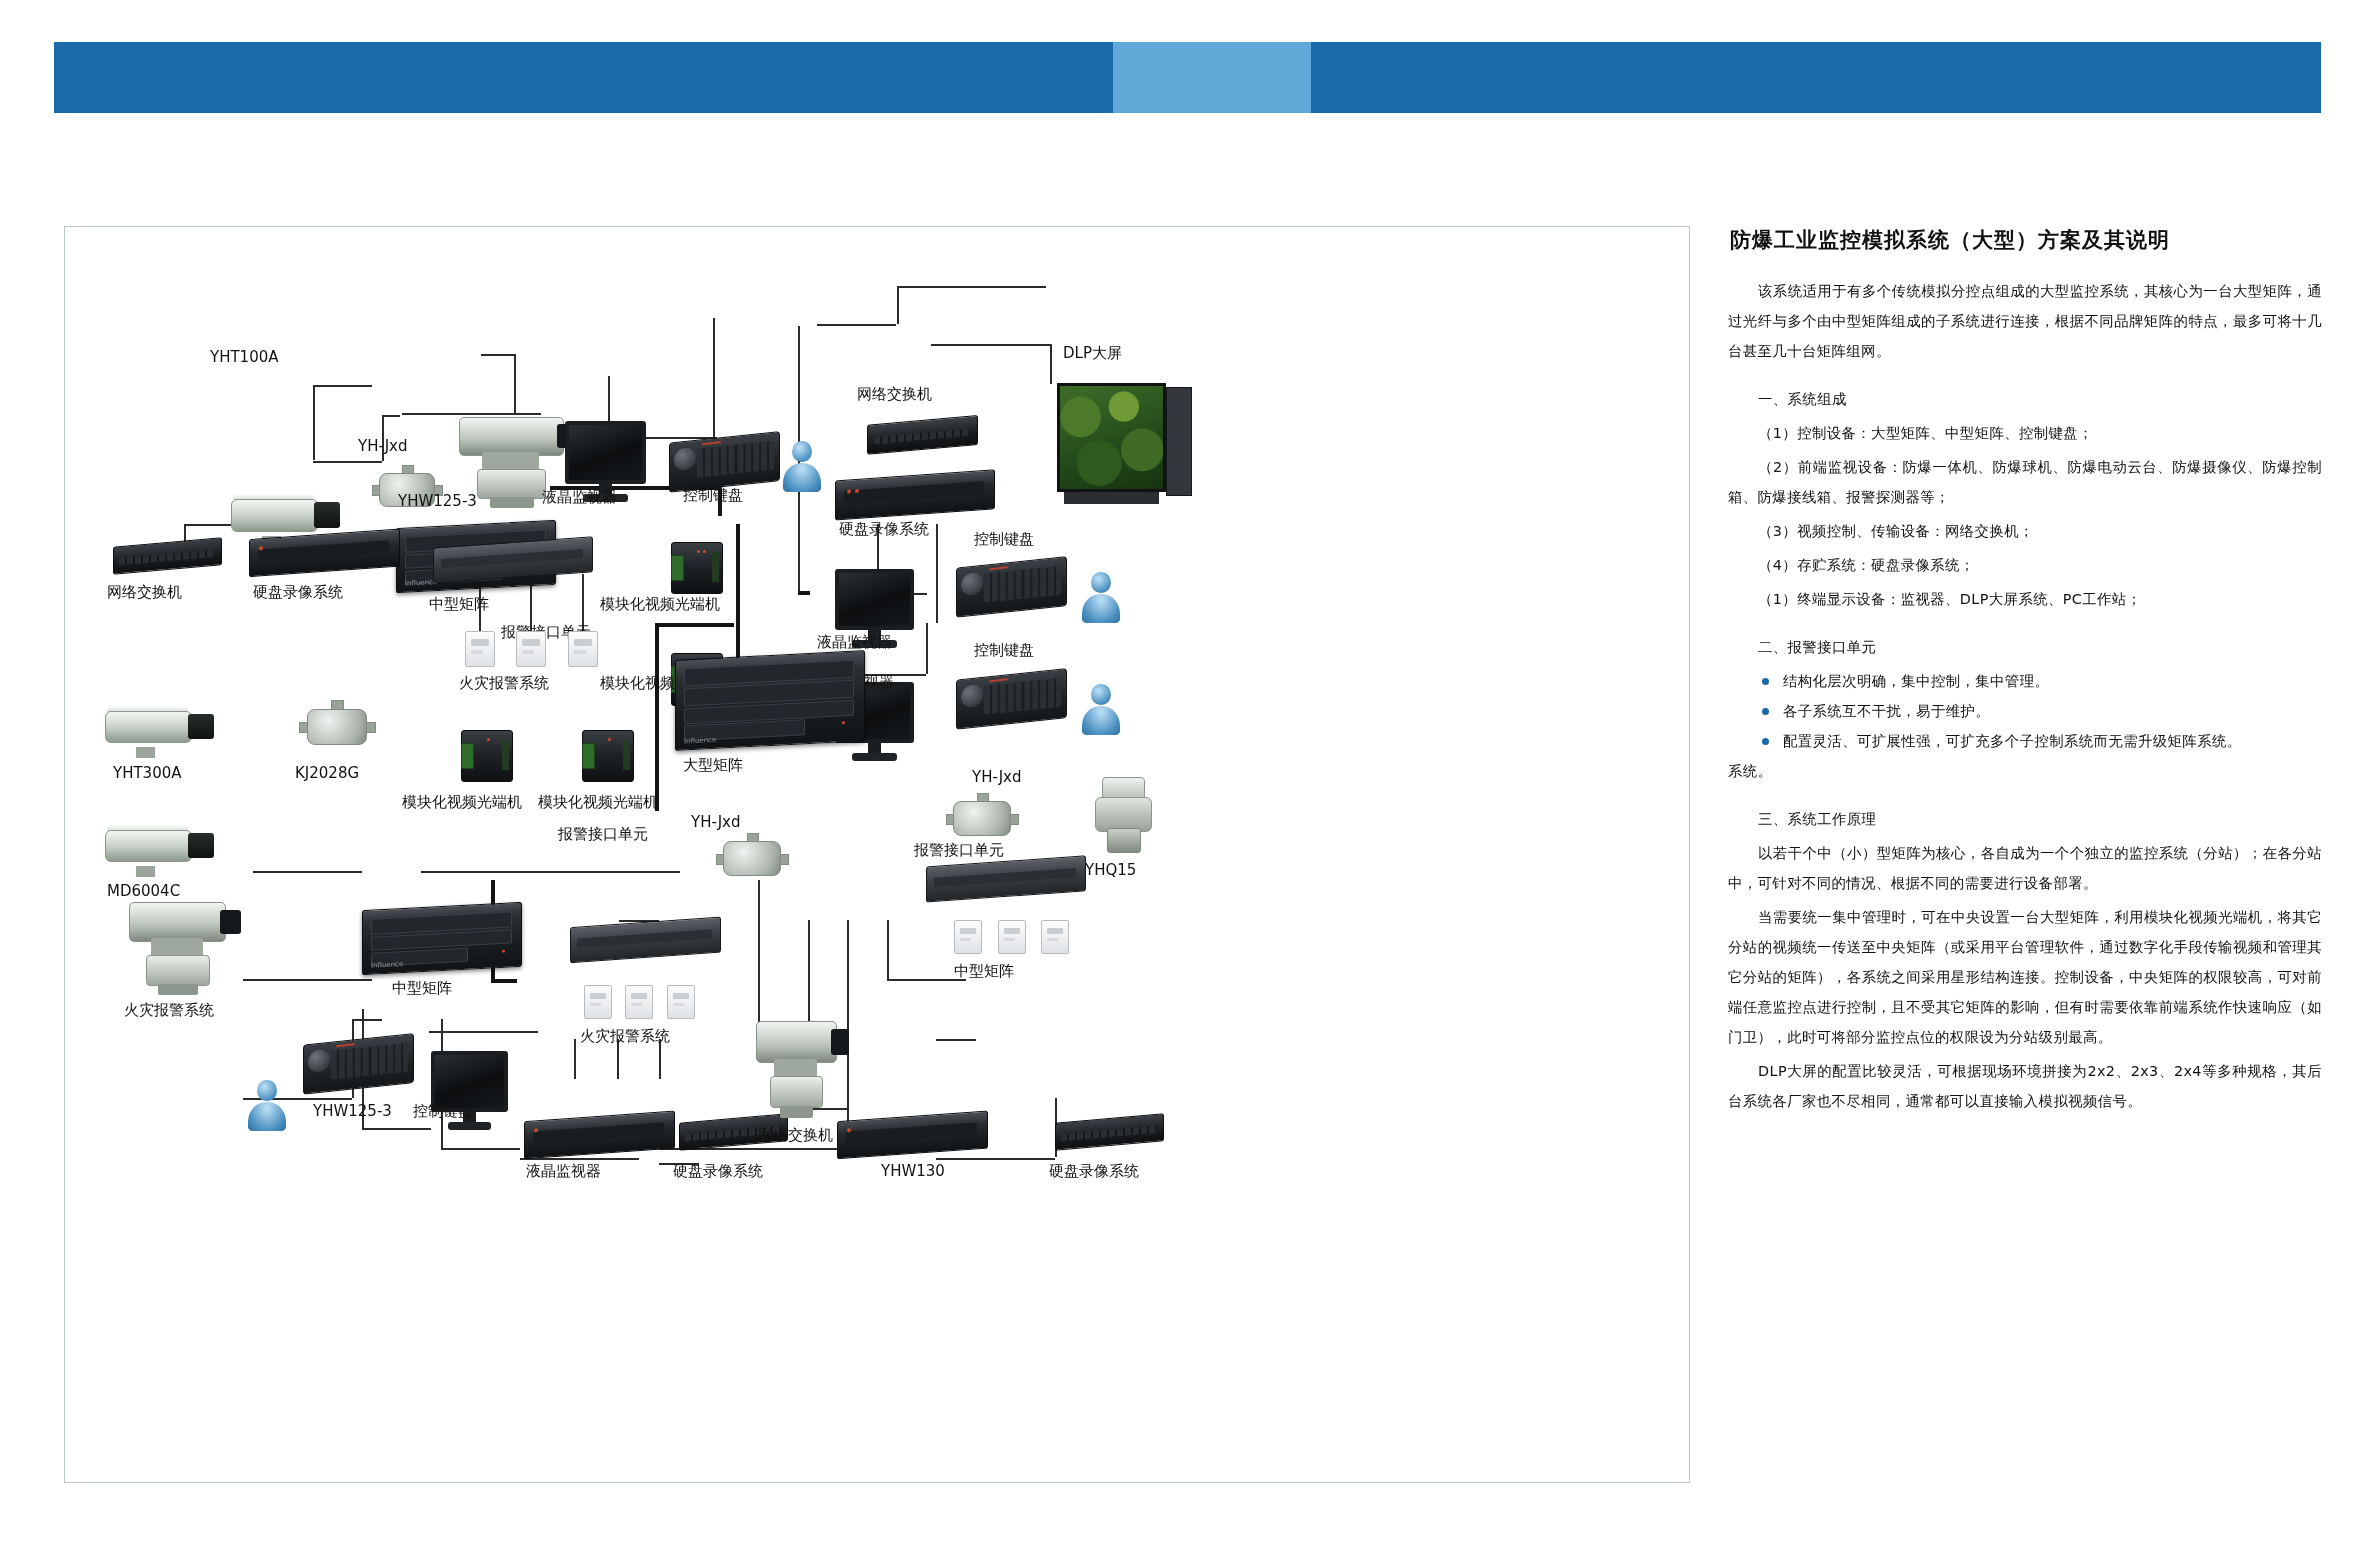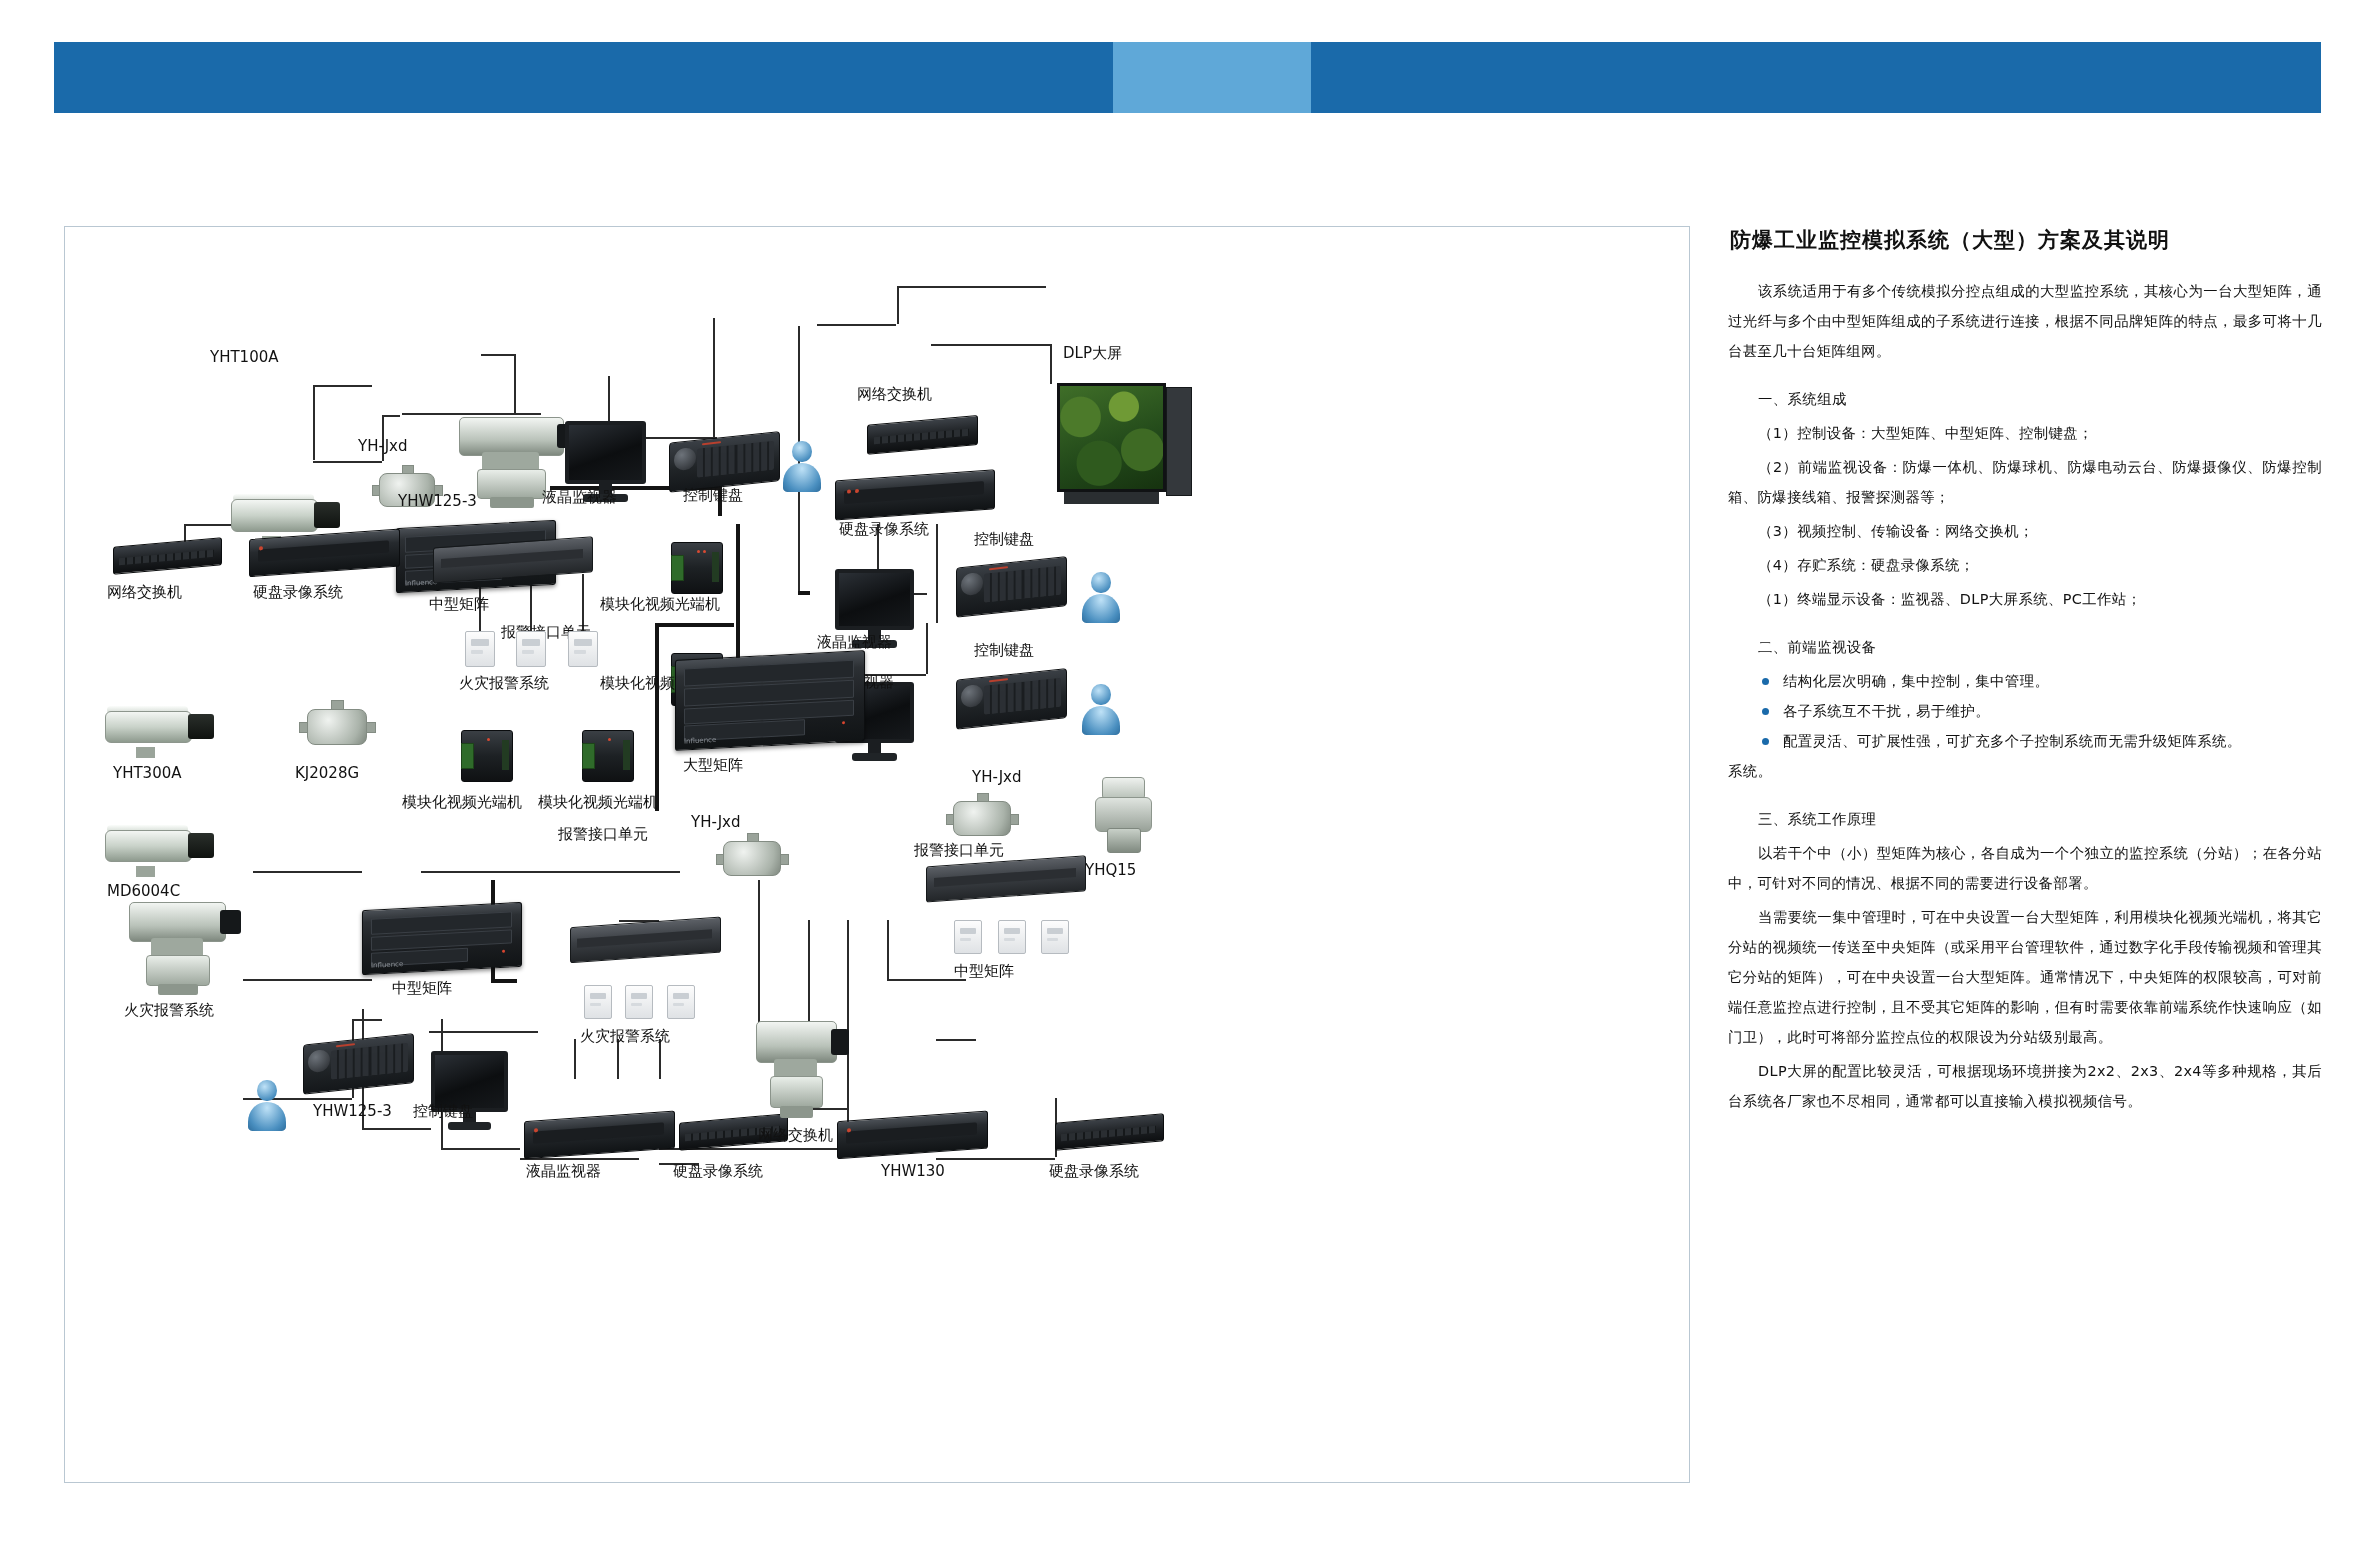--- a/index.html
+++ b/index.html
@@ -655,26 +655,26 @@
   <h1>防爆工业监控模拟系统（大型）方案及其说明</h1>
   <p class="ind">该系统适用于有多个传统模拟分控点组成的大型监控系统，其核心为一台大型矩阵，通过光纤与多个由中型矩阵组成的子系统进行连接，根据不同品牌矩阵的特点，最多可将十几台甚至几十台矩阵组网。</p>
   <div class="gap"></div>
   <p class="sub">一、系统组成</p>
   <p class="sub">（1）控制设备：大型矩阵、中型矩阵、控制键盘；</p>
   <p class="sub">（2）前端监视设备：防爆一体机、防爆球机、防爆电动云台、防爆摄像仪、防爆控制箱、防爆接线箱、报警探测器等；</p>
   <p class="sub">（3）视频控制、传输设备：网络交换机；</p>
   <p class="sub">（4）存贮系统：硬盘录像系统；</p>
   <p class="sub">（1）终端显示设备：监视器、DLP大屏系统、PC工作站；</p>
   <div class="gap"></div>
-  <p class="sub">二、前端监视设备</p>
+  <p class="sub">二、报警接口单元</p>
   <ul>
     <li>结构化层次明确，集中控制，集中管理。</li>
     <li>各子系统互不干扰，易于维护。</li>
     <li>配置灵活、可扩展性强，可扩充多个子控制系统而无需升级矩阵系统。</li>
   </ul>
   <p class="cont">系统。</p>
   <div class="gap"></div>
   <p class="sub">三、系统工作原理</p>
   <p class="ind">以若干个中（小）型矩阵为核心，各自成为一个个独立的监控系统（分站）；在各分站中，可针对不同的情况、根据不同的需要进行设备部署。</p>
-  <p class="ind">当需要统一集中管理时，可在中央设置一台大型矩阵，利用模块化视频光端机，将其它分站的视频统一传送至中央矩阵（或采用平台管理软件，通过数字化手段传输视频和管理其它分站的矩阵），可在中央设置一台大型矩阵。通常情况下，中央矩阵的权限较高，可对前端任意监控点进行控制，且不受其它矩阵的影响，但有时需要依靠前端系统作快速响应（如门卫），此时可将部分监控点位的权限设为分站级别最高。</p>
+  <p class="ind">当需要统一集中管理时，可在中央设置一台大型矩阵，利用模块化视频光端机，将其它分站的视频统一传送至中央矩阵（或采用平台管理软件，通过数字化手段传输视频和管理其它分站的矩阵），各系统之间采用星形结构连接。控制设备，中央矩阵的权限较高，可对前端任意监控点进行控制，且不受其它矩阵的影响，但有时需要依靠前端系统作快速响应（如门卫），此时可将部分监控点位的权限设为分站级别最高。</p>
   <p class="ind">DLP大屏的配置比较灵活，可根据现场环境拼接为2x2、2x3、2x4等多种规格，其后台系统各厂家也不尽相同，通常都可以直接输入模拟视频信号。</p>
 </div>
 
 
 </body></html>

